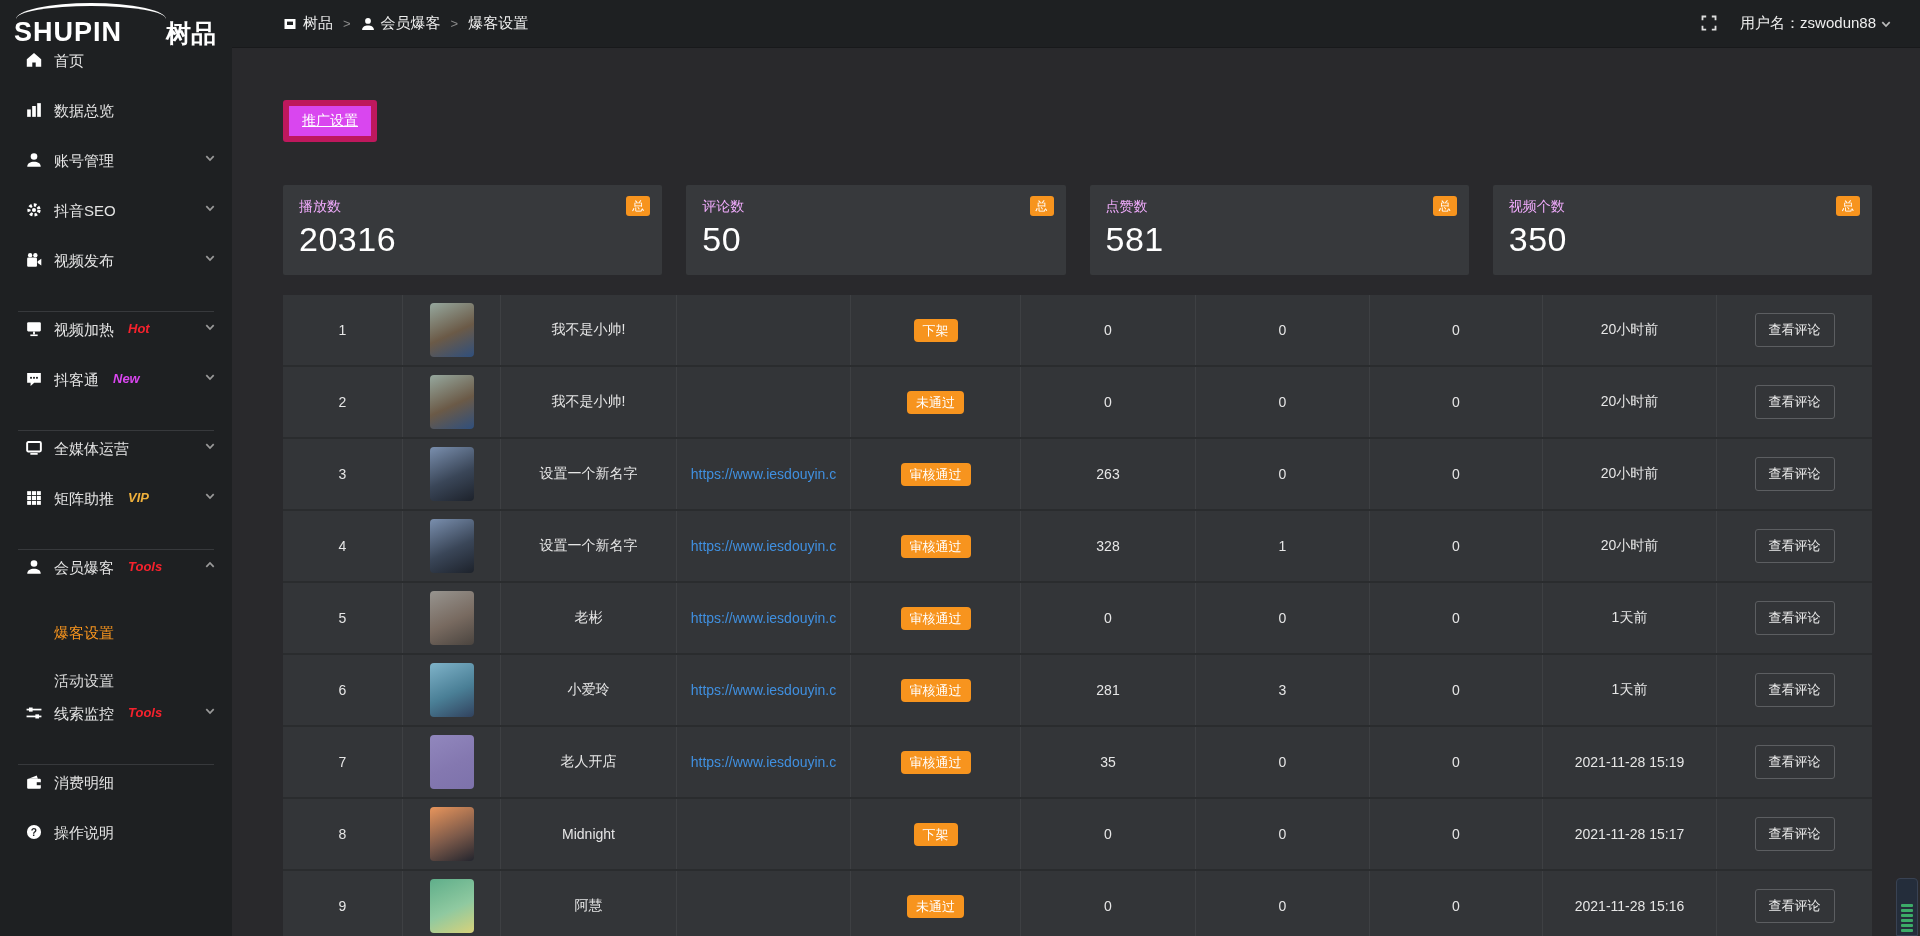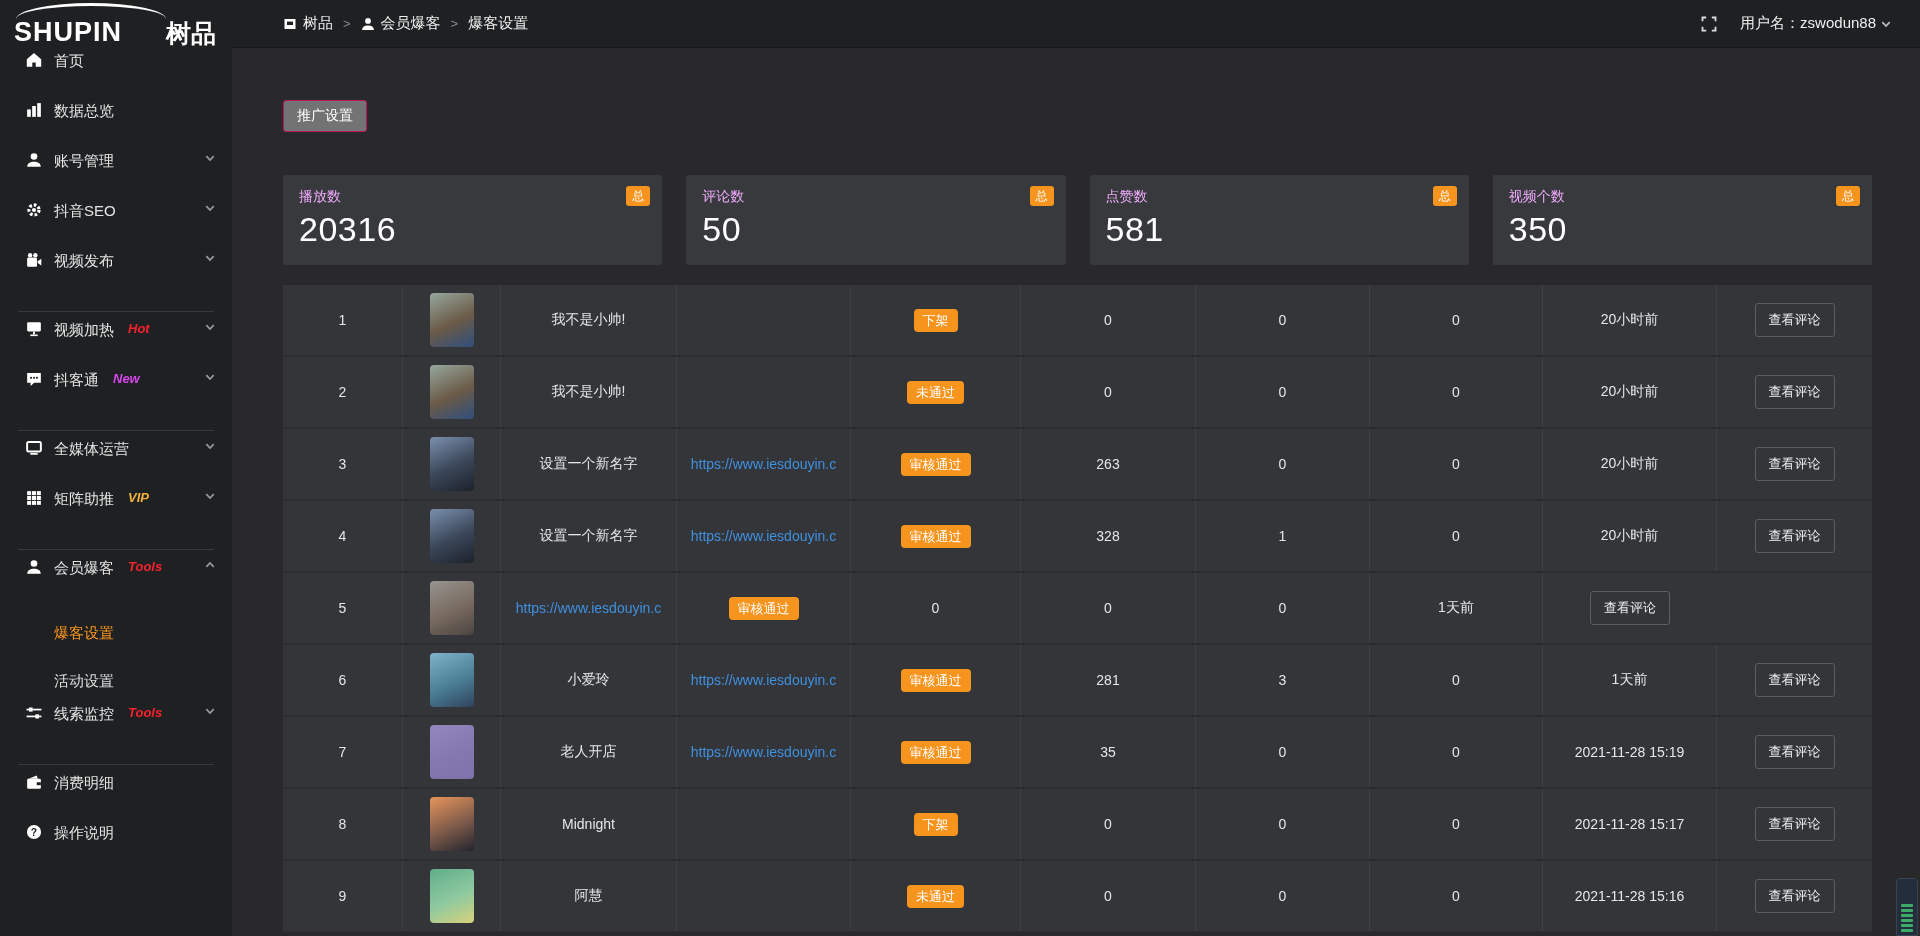--- a/index.html
+++ b/index.html
@@ -29,31 +29,31 @@
 
   
   .main { flex:1; display:flex; flex-direction:column; height:936px; }
   .topbar { height:48px; background:#1e2022; display:flex; align-items:center;
     justify-content:space-between; padding:0 28px 0 51px; border-bottom:1px solid #18191b; }
   .breadcrumb { display:flex; align-items:center; color:#eee; font-size:15px; }
   .crumb { display:flex; align-items:center; cursor:pointer; }
   .crumb .ico { width:14px; height:14px; margin-right:6px; color:#fff; }
   .crumb .ico svg { width:14px; height:14px; display:block; }
   .crumb-sep { color:#8a8a8a; margin:0 10px; font-size:13px; }
-  .topbar-right { display:flex; align-items:flex-end; color:#eee; font-size:15px; }
+  .topbar-right { display:flex; align-items:flex-start; color:#eee; font-size:15px; }
   .fs-btn { width:18px; height:18px; color:#ddd; margin-right:22px; cursor:pointer; }
   .fs-btn svg { width:18px; height:18px; display:block; }
   .user-drop { display:flex; align-items:center; cursor:pointer; }
   .user-drop .s-chev2 { width:12px; height:12px; margin-left:4px; color:#bbb; }
   .user-drop .s-chev2 svg { width:12px; height:12px; display:block; }
 
   .content { flex:1; background:#29292c; padding:0 48px 0 51px; overflow:hidden; }
-  .promo-btn { margin-top:52px; background:#737373; color:#fff; border:1px solid #be185d;
+  .promo-btn { margin-top:52px; background:#d946ef; color:#fff; border:6px solid #be185d;
     font-size:14px; padding:6px 13px; border-radius:3px; cursor:pointer;
-    font-family:inherit; display:inline-block; }
+    font-family:inherit; display:inline-block;text-decoration:underline; }
 
   
   .cards { display:flex; gap:24px; margin-top:43px; }
   .card { flex:1; height:90px; background:#37393c; border-radius:2px; position:relative;
     padding:13px 16px; }
   .card-label { color:#f0abfc; font-size:14px; }
   .card-value { color:#fff; font-size:34px; margin-top:4px; letter-spacing:.5px; }
   .card-badge { position:absolute; top:11px; right:12px; background:#f7941e; color:#fff;
     font-size:12px; padding:4px 6px; border-radius:3px; line-height:1; }
 
@@ -438,20 +438,21 @@
             <div class="td">20小时前</div>
             <div class="td">
               <button class="action-btn">查看评论</button>
             </div>
           </div>
           <div class="tr">
             <div class="td">5</div>
             <div class="td">
               <div class="avatar" style="background: linear-gradient(155deg, rgb(151, 148, 143) 0%, rgb(120, 106, 96) 55%, rgb(74, 68, 63) 100%);"></div>
             </div>
+            <div class="td">老彬</div>
             <div class="td">
               <span class="link">https://www.iesdouyin.c</span>
             </div>
             <div class="td">
               <span class="status-badge">审核通过</span>
             </div>
             <div class="td">0</div>
             <div class="td">0</div>
             <div class="td">0</div>
             <div class="td">1天前</div>

